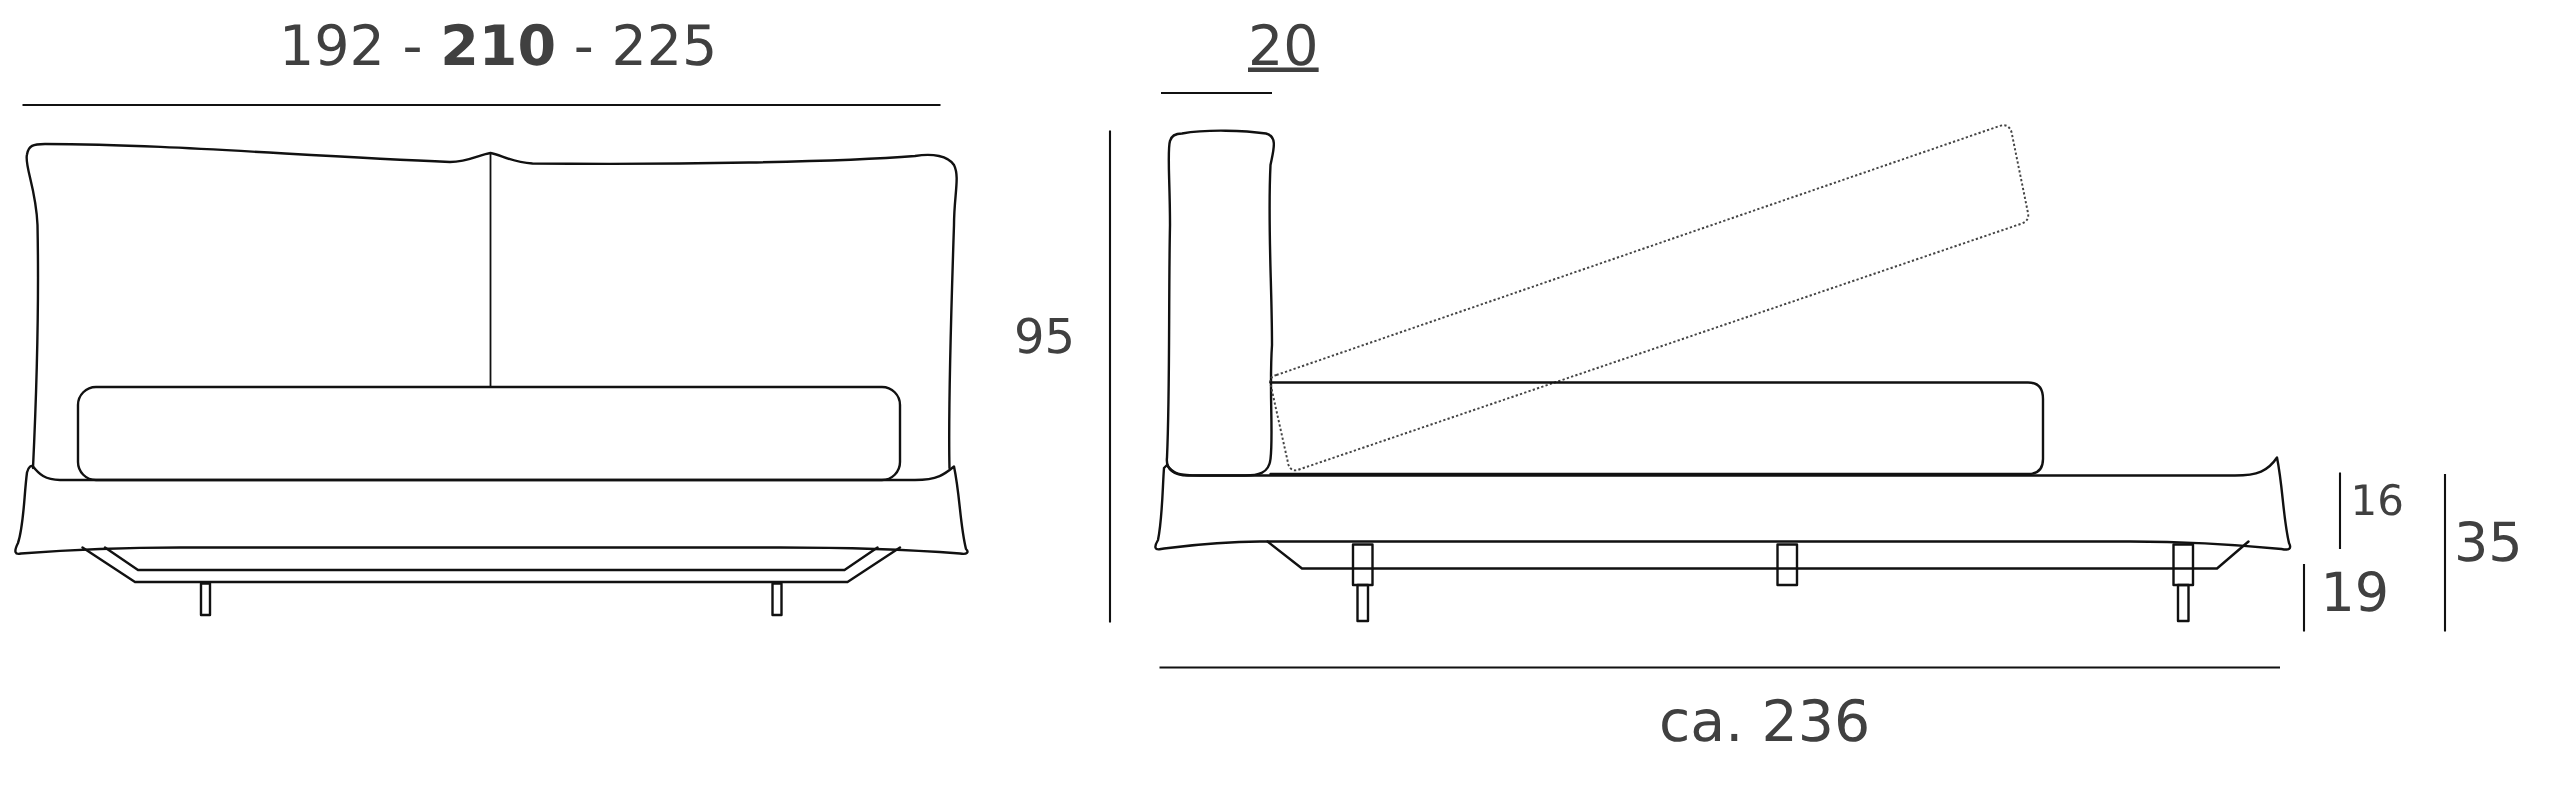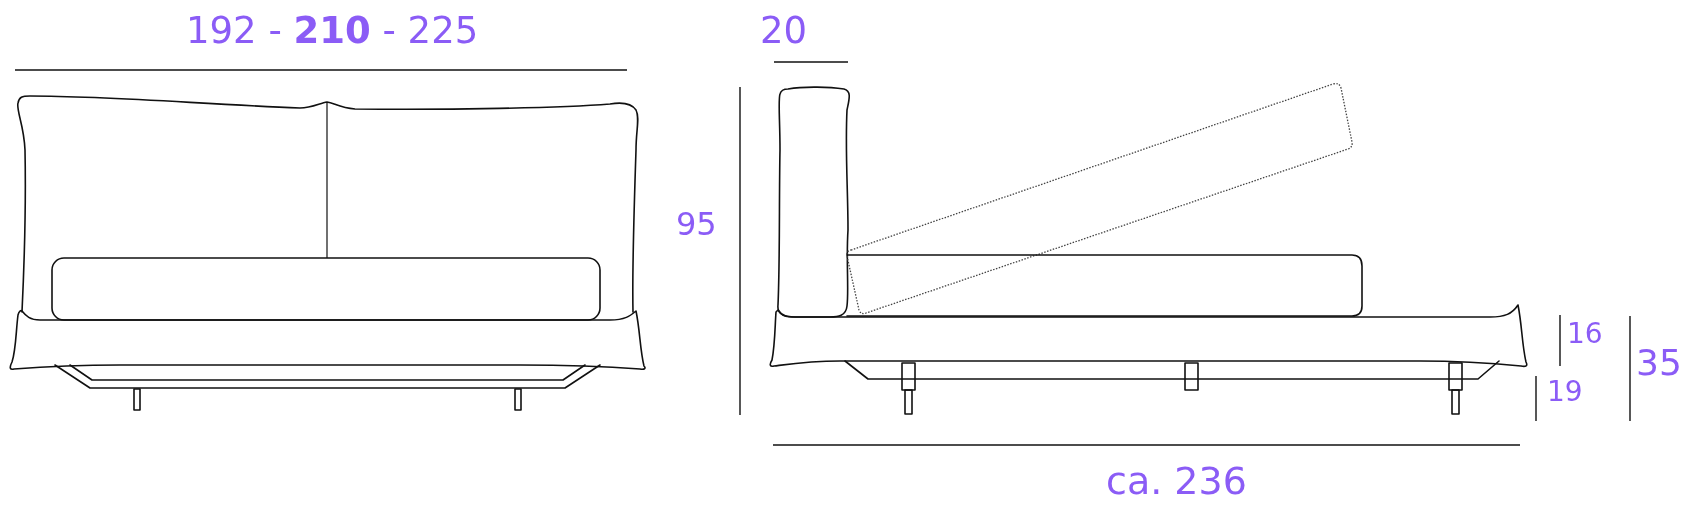--- a/index.html
+++ b/index.html
@@ -1,37 +1,37 @@
 <!DOCTYPE html>
 <html><head>
 <meta charset="utf-8">
 <style>
   html, body { margin: 0; padding: 0; background: #ffffff; }
   body { width: 1701px; height: 527px; overflow: hidden; position: relative;
          font-family: "Liberation Sans", "DejaVu Sans", sans-serif; color: #111; }
   svg { position: absolute; left: 0; top: 0; }
   .label { position: absolute; font-family: "DejaVu Sans", "Liberation Sans", sans-serif;
-           color: #8b5cf6; white-space: nowrap; line-height: 1; font-weight: normal; }
+           color: #404040; white-space: nowrap; line-height: 1; font-weight: normal; }
   .label b { font-weight: bold; }
   .ln { stroke: #111; stroke-width: 1.6; fill: none; stroke-linejoin: round; stroke-linecap: round; }
   .thin { stroke: #111; stroke-width: 1.2; fill: none; }
   .dot { stroke: #444; stroke-width: 1.3; fill: none; stroke-dasharray: 1.5 1.5; }
   .dim { stroke: #111; stroke-width: 1.4; }
 </style>
 </head>
 <body>
 
 <div class="label" style="left:186px; top:12px; font-size:37px;">
   <span>192</span><span> - </span><b>210</b><span> - </span><span>225</span>
 </div>
 
-<div class="label" style="left:760px; top:12px; font-size:37px;">20</div>
+<div class="label" style="left:832px; top:12px; font-size:37px;text-decoration:underline;">20</div>
 <div class="label" style="left:676px; top:208px; font-size:32px;">95</div>
 <div class="label" style="left:1567px; top:320px; font-size:28px;">16</div>
-<div class="label" style="left:1547px; top:378px; font-size:28px;">19</div>
+<div class="label" style="left:1547px; top:378px; font-size:36px;">19</div>
 <div class="label" style="left:1636px; top:345px; font-size:36px;">35</div>
 <div class="label" style="left:1106px; top:462px; font-size:38px;text-align:center;">ca. 236</div>
 
 <svg width="1701" height="527" viewBox="0 0 1701 527">
 
   <g>
 
     <line class="dim" x1="15" y1="70" x2="627" y2="70"></line>
 
     <path class="ln" d="M 22 312

